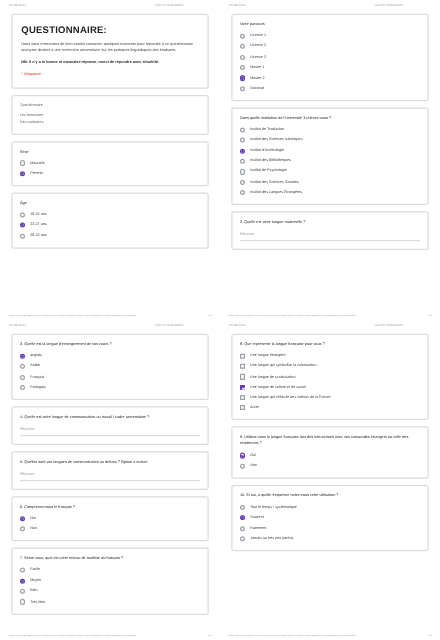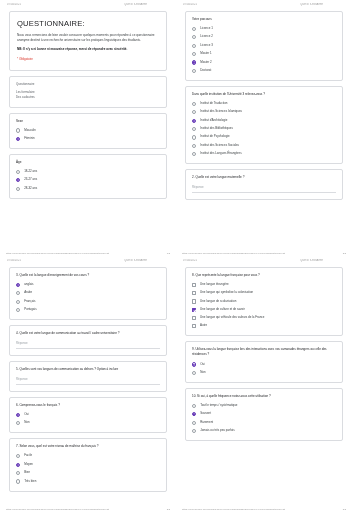--- a/index.html
+++ b/index.html
@@ -44,21 +44,21 @@
   .card {
     background: #ffffff;
     border: 0.4px solid #dadce0;
     border-radius: 2px;
     padding: 5px 6px 6px 6px;
     margin-bottom: 5px;
   }
   .card.head-card { padding: 8px 7px 9px 7px; }
 
   .form-title {
-    font-size: 7.6px; color: #202124; font-weight: 400;
+    font-size: 7.6px; color: #202124; font-weight: 700;
     letter-spacing: .2px; margin-bottom: 5px; line-height: 1;
   }
   .intro {
     font-size: 3.05px; color: #3c4043; line-height: 1.75;
     margin-bottom: 4px;
   }
   .intro-bold { font-weight: 700; color: #202124; }
   .req-note {
     font-size: 2.9px; color: #d93025; margin-top: 4px;
   }

